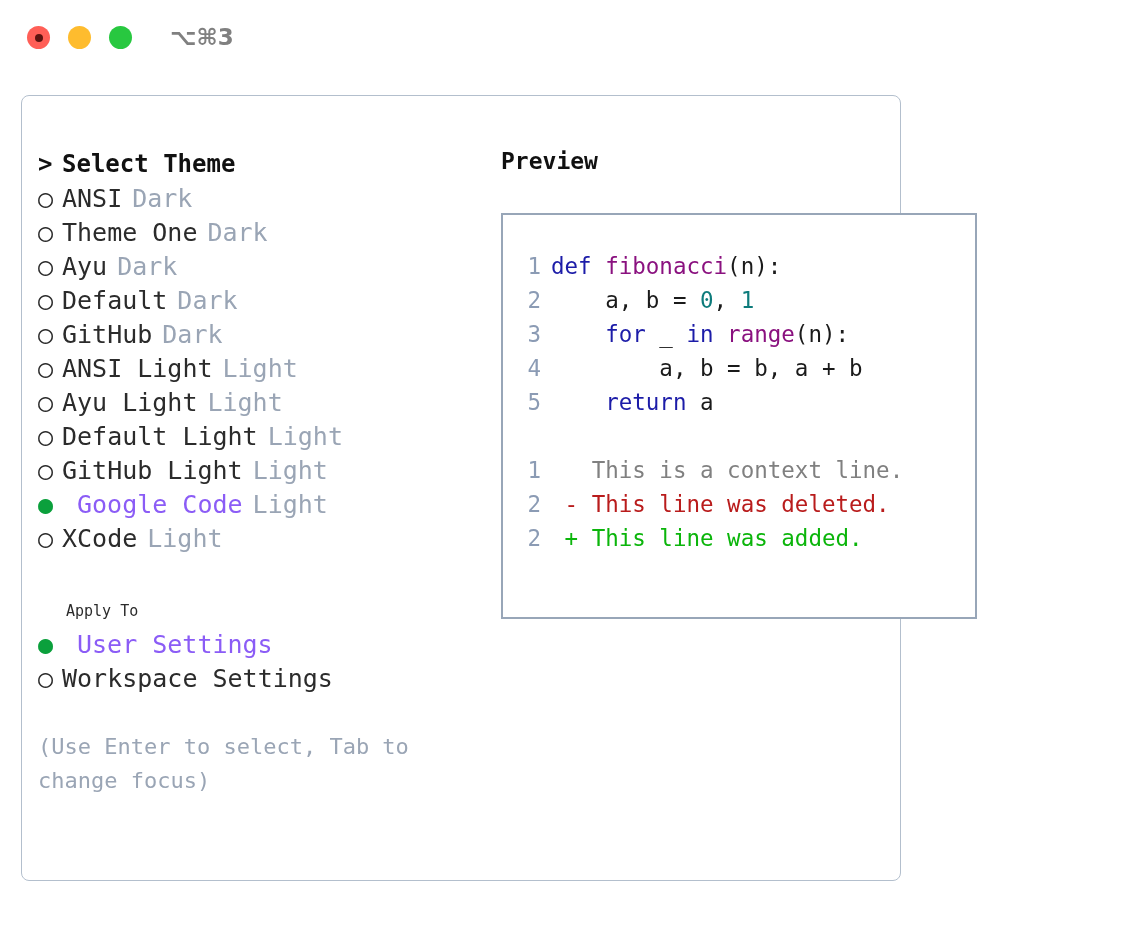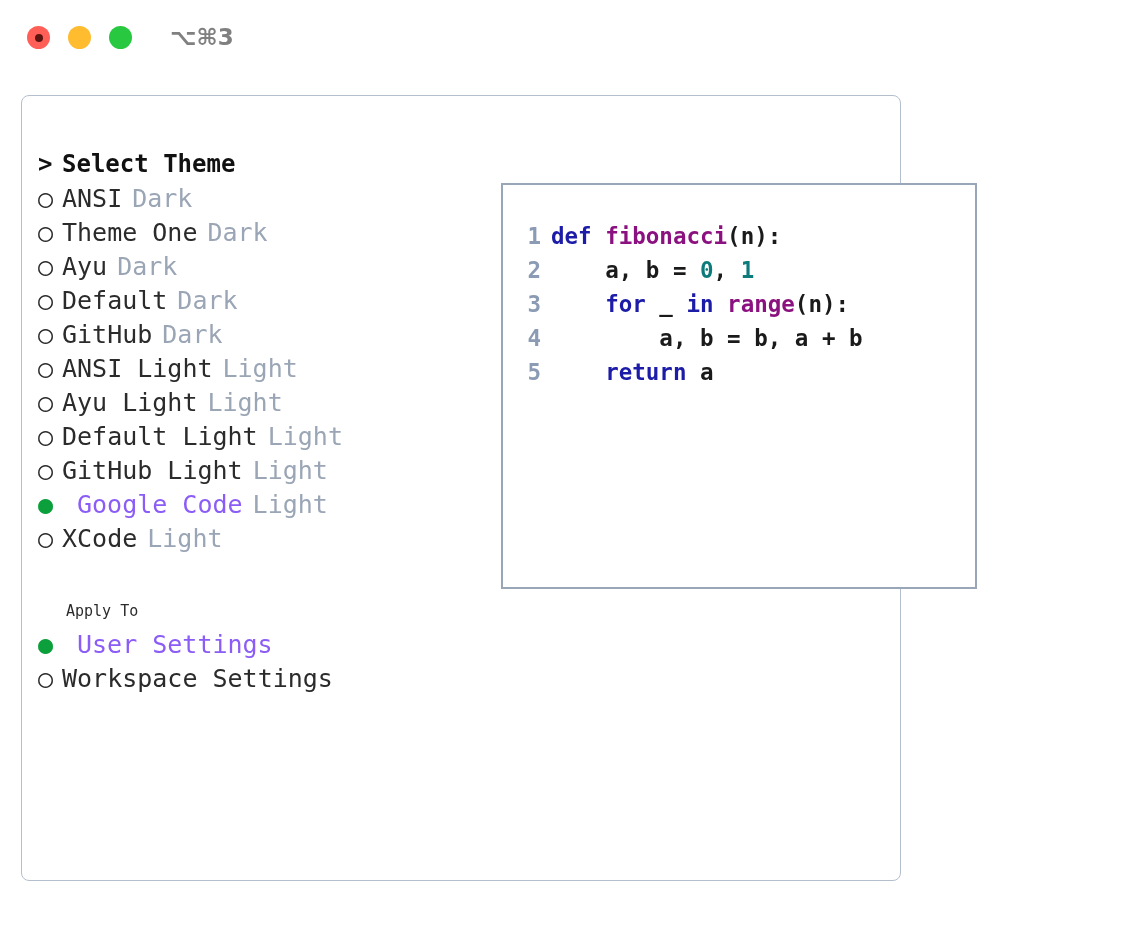--- a/index.html
+++ b/index.html
@@ -149,21 +149,20 @@
     box-sizing: border-box;
     background: #ffffff;
     padding: 34px 0 0 0;
     overflow: hidden;
   }
   .code-line {
     font-size: 22.5px;
     line-height: 34px;
     white-space: pre;
     padding-left: 16px;
-    font-weight: bold;
   }
   .ln {
     display: inline-block;
     width: 22px;
     text-align: right;
     color: #8b9bb4;
     margin-right: 10px;
   }
   .kw  { color: #1c1ca8; }
   .fn  { color: #8a117f; }
@@ -214,29 +213,39 @@
 
       <div class="section-label">Apply To</div>
 
       <div id="apply-list">
           <div class="row"><span class="bullet sel">●</span><span class="name sel">User Settings</span></div>
           <div class="row"><span class="bullet">○</span><span class="name">Workspace Settings</span></div>
         </div>
 
       <div class="spacer-md"></div>
 
+      <div class="hint">
+        <div>(Use Enter to select, Tab to</div>
+        <div>change focus)</div>
+      </div>
     </div>
 
     <div class="right-col">
+      <div class="preview-title">Preview</div>
       <div class="preview-box">
         <div id="code-block">
             <div class="code-line"><span class="ln">1</span><span class="kw">def </span><span class="fn">fibonacci</span><span class="pl">(n):</span></div>
             <div class="code-line"><span class="ln">2</span><span class="pl">    a, b = </span><span class="num">0</span><span class="pl">, </span><span class="num">1</span></div>
             <div class="code-line"><span class="ln">3</span><span class="pl">    </span><span class="kw">for</span><span class="pl"> _ </span><span class="kw">in</span><span class="pl"> </span><span class="fn">range</span><span class="pl">(n):</span></div>
             <div class="code-line"><span class="ln">4</span><span class="pl">        a, b = b, a + b</span></div>
             <div class="code-line"><span class="ln">5</span><span class="pl">    </span><span class="kw">return</span><span class="pl"> a</span></div>
           </div>
         <div class="gap-line"></div>
+        <div id="diff-block">
+            <div class="code-line"><span class="ln">1</span><span class="ctx">  </span><span class="ctx"> This is a context line.</span></div>
+            <div class="code-line"><span class="ln">2</span><span class="del"> -</span><span class="del"> This line was deleted.</span></div>
+            <div class="code-line"><span class="ln">2</span><span class="add"> +</span><span class="add"> This line was added.</span></div>
+          </div>
       </div>
     </div>
 
   </div>
 </div>
 
 </body></html>

